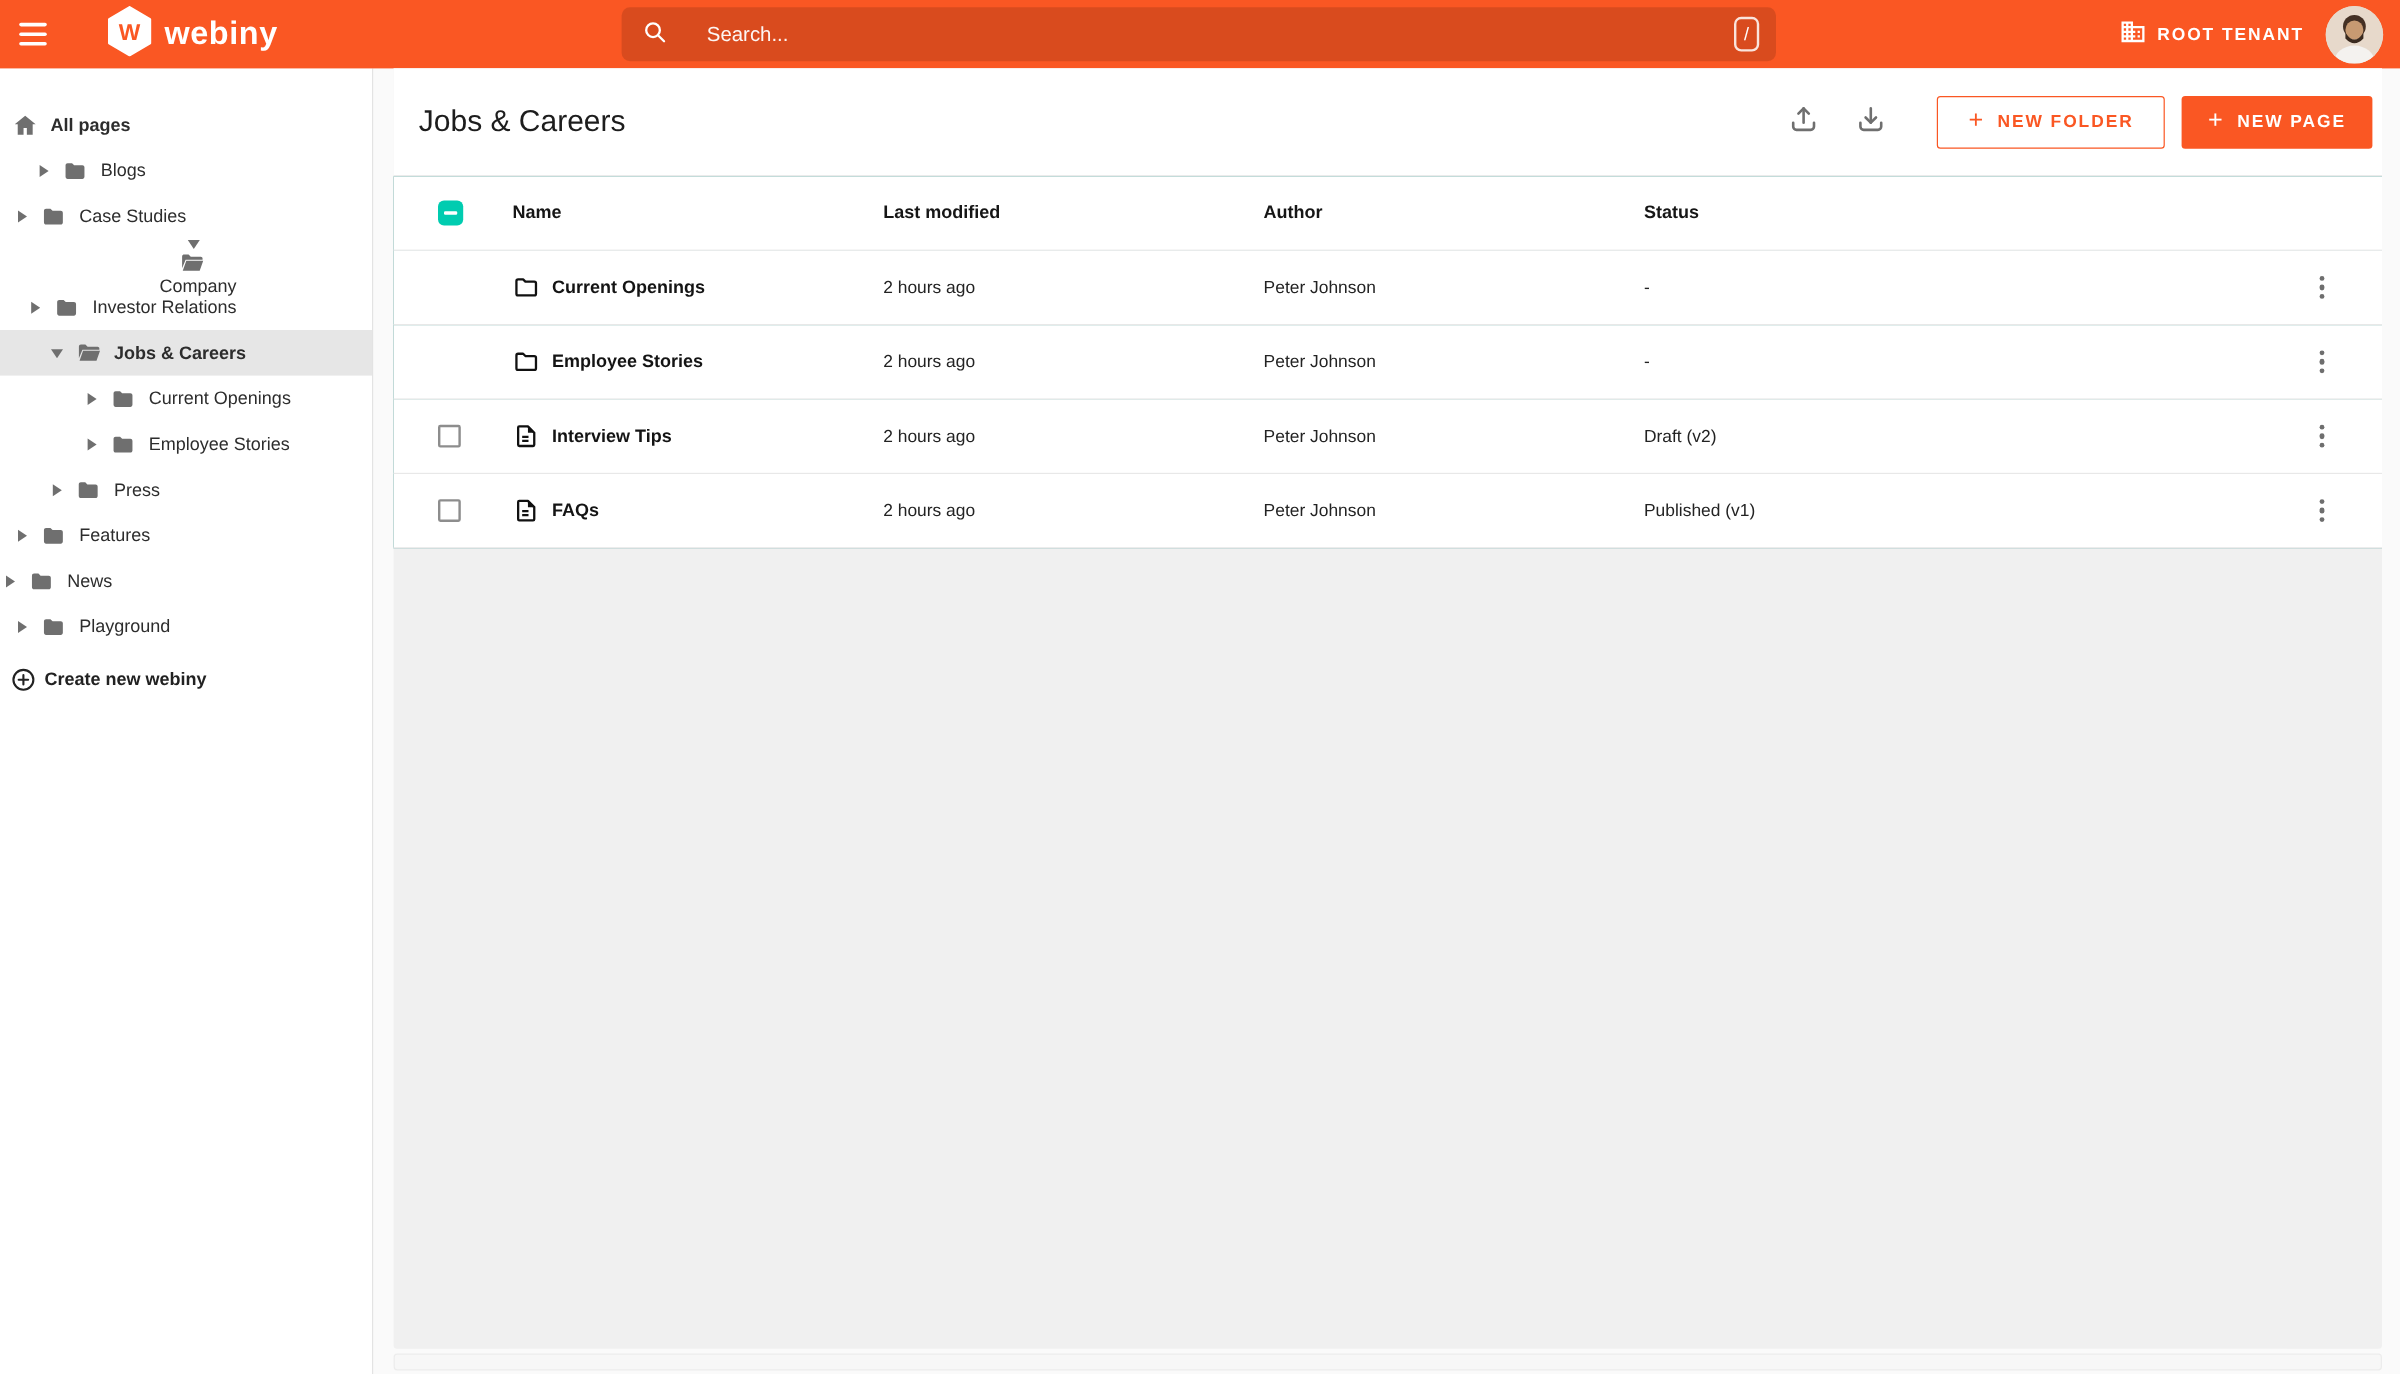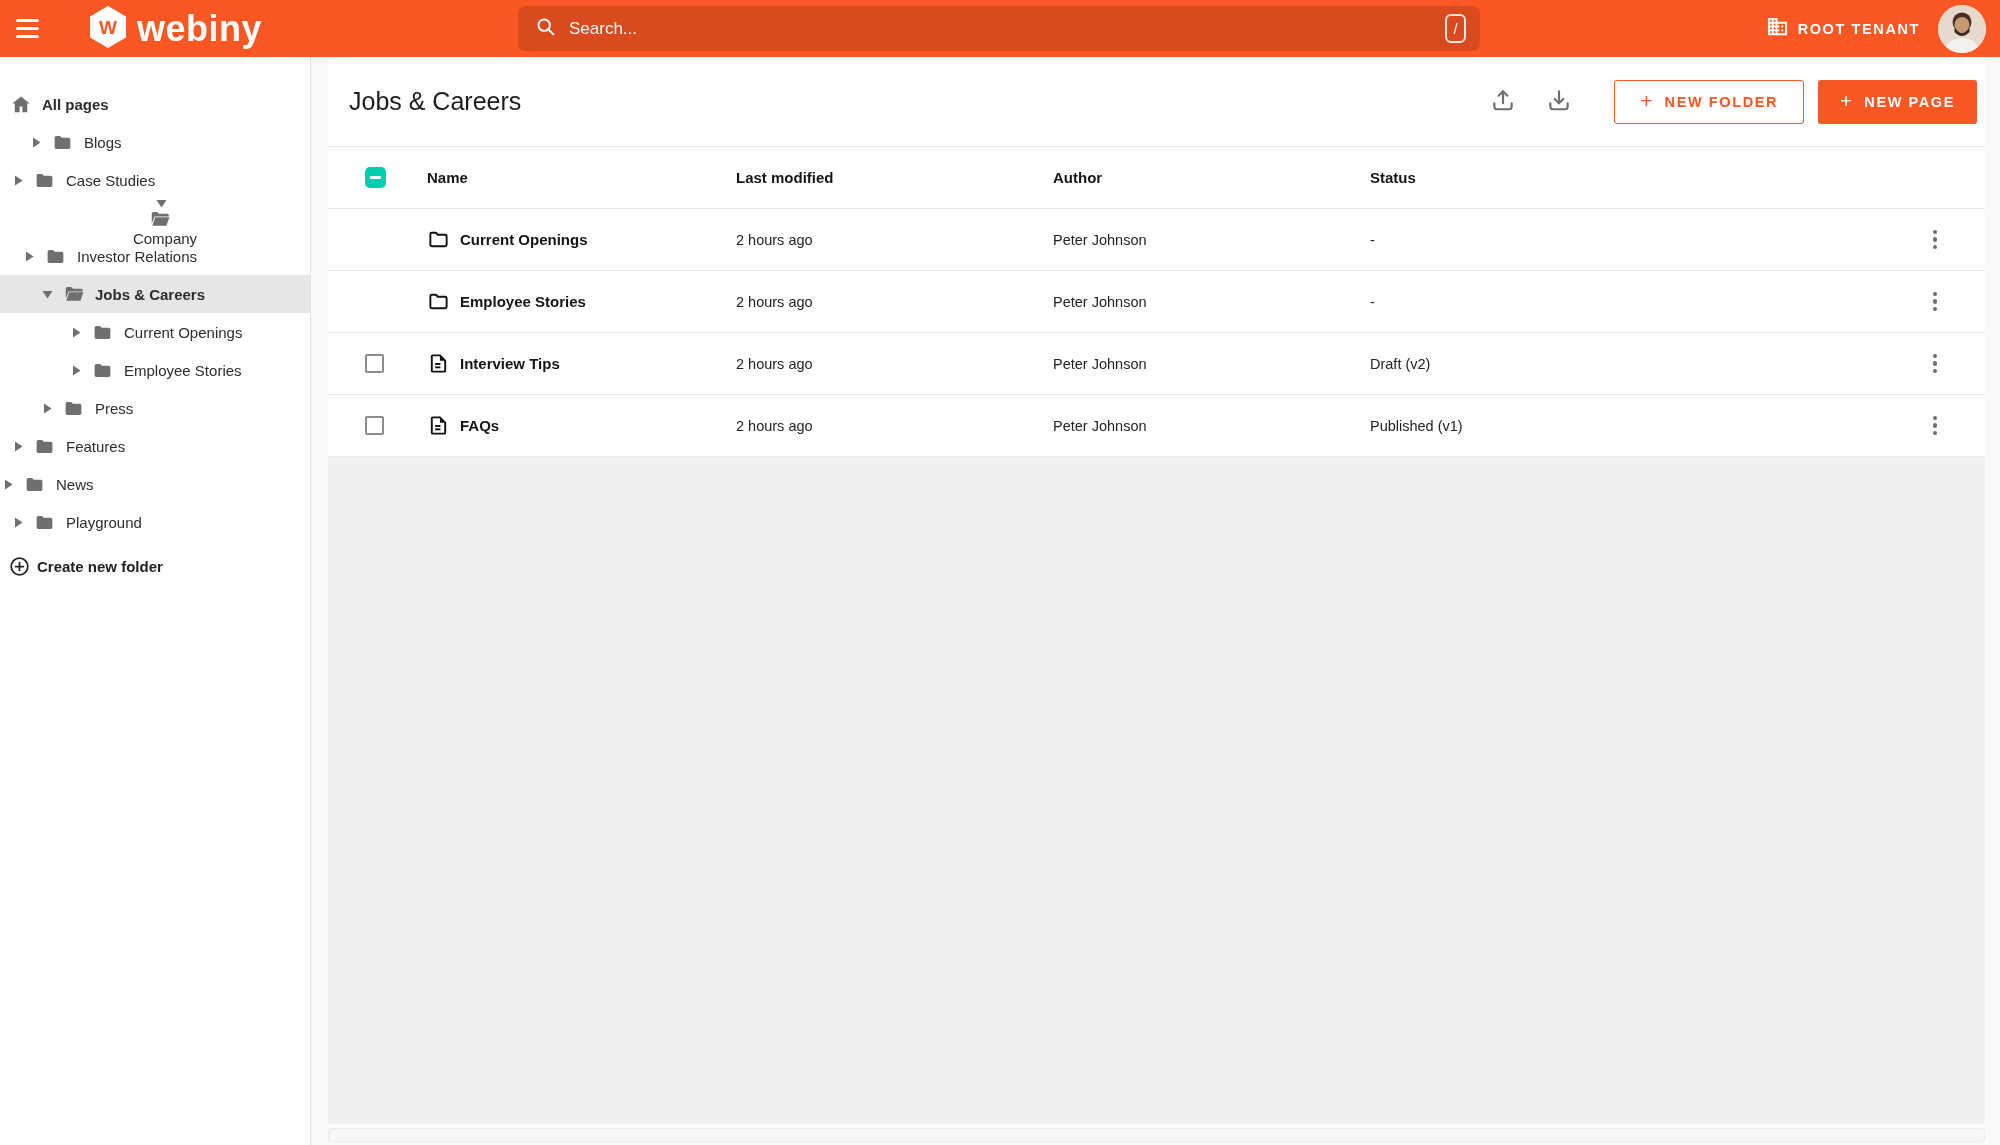--- a/index.html
+++ b/index.html
@@ -5,23 +5,23 @@
   * { margin:0; padding:0; box-sizing:border-box; }
   html,body { width:2000px; height:1145px; overflow:hidden;
     font-family:"Liberation Sans", sans-serif; background:#fafafa; }
 
   
   .topbar { position:relative; height:57px; background:#fa5723; width:100%; }
   .hamburger { position:absolute; left:16px; top:0; height:57px; width:46px;
     display:flex; flex-direction:column; justify-content:center; gap:5px; cursor:pointer; }
   .hamburger span { display:block; width:23px; height:3px; background:#fff; border-radius:2px; }
   .logo { position:absolute; left:88px; top:0; height:57px; display:flex; align-items:center; gap:9px; }
-  .logo-word { color:#fff; font-size:36px; font-weight:700; letter-spacing:.5px; }
+  .logo-word { color:#fff; font-size:27px; font-weight:700; letter-spacing:.5px; }
   .searchbar { position:absolute; left:518px; top:6px; width:962px; height:45px;
-    background:rgba(0,0,0,0.13); border-radius:7px; display:flex; align-items:center; padding:0 14px 0 17px; }
+    background:rgba(0,0,0,0.13); border-radius:7px; display:flex; align-items:center; padding:0 14px 0 17px;gap:20px; }
   .search-input { flex:1; background:transparent; border:none; outline:none; color:#fff;
     font-size:17px; margin-left:13px; font-family:"Liberation Sans",sans-serif; }
   .search-input::placeholder { color:rgba(255,255,255,0.95); }
   .slash-hint { width:21px; height:29px; border:2px solid rgba(255,255,255,0.85); border-radius:6px;
     color:#fff; font-size:15px; display:flex; align-items:center; justify-content:center; }
   .topbar-right { position:absolute; right:14px; top:0; height:57px; display:flex; align-items:center; gap:18px; }
   .tenant { display:flex; align-items:center; gap:9px; cursor:pointer; }
   .tenant-label { color:#fff; font-size:14.5px; font-weight:600; letter-spacing:1.6px;text-align:center; }
   .avatar { width:48px; height:48px; border-radius:50%; overflow:hidden; cursor:pointer; background:#e9ddd2; }
 
@@ -284,21 +284,21 @@
         <span class="tree-label">Playground</span>
       </div>
       <div class="create-folder">
         <span style="display:flex">
           <svg width="21" height="21" viewBox="0 0 24 24" fill="none" stroke="#222" stroke-width="2" stroke-linecap="round">
             <circle cx="12" cy="12" r="9.5"></circle>
             <line x1="12" y1="7.5" x2="12" y2="16.5"></line>
             <line x1="7.5" y1="12" x2="16.5" y2="12"></line>
           </svg>
         </span>
-        <span>Create new folder</span>
+        <span>Create new webiny</span>
       </div>
     </div>
 
   <div class="main-wrap">
     <div class="panel">
 
       <div class="toolbar">
         <div class="page-title">Jobs &amp; Careers</div>
         <div class="toolbar-icons">
           <div class="icon-btn">

